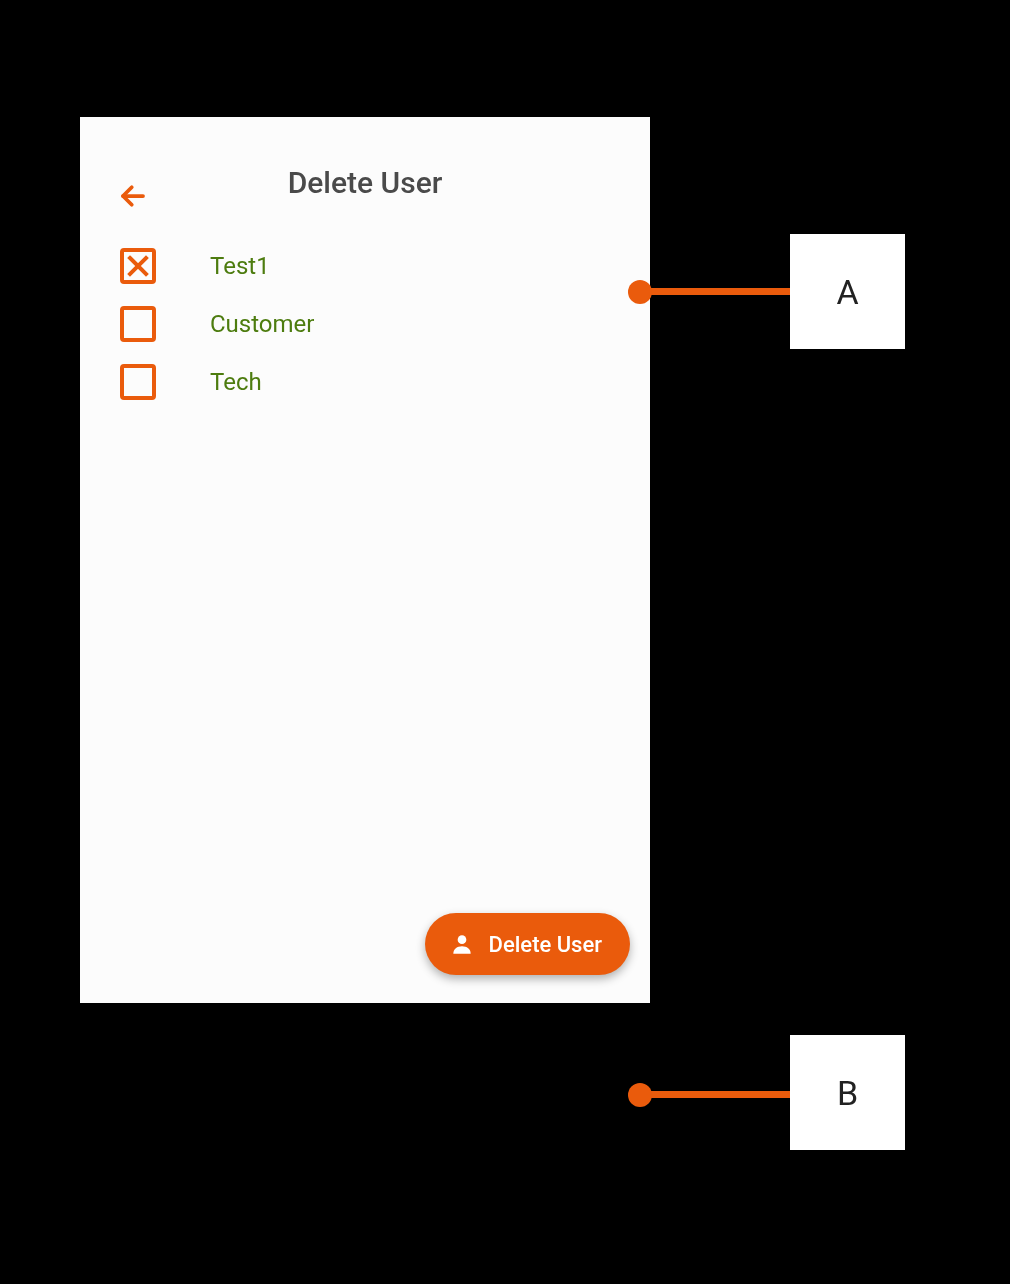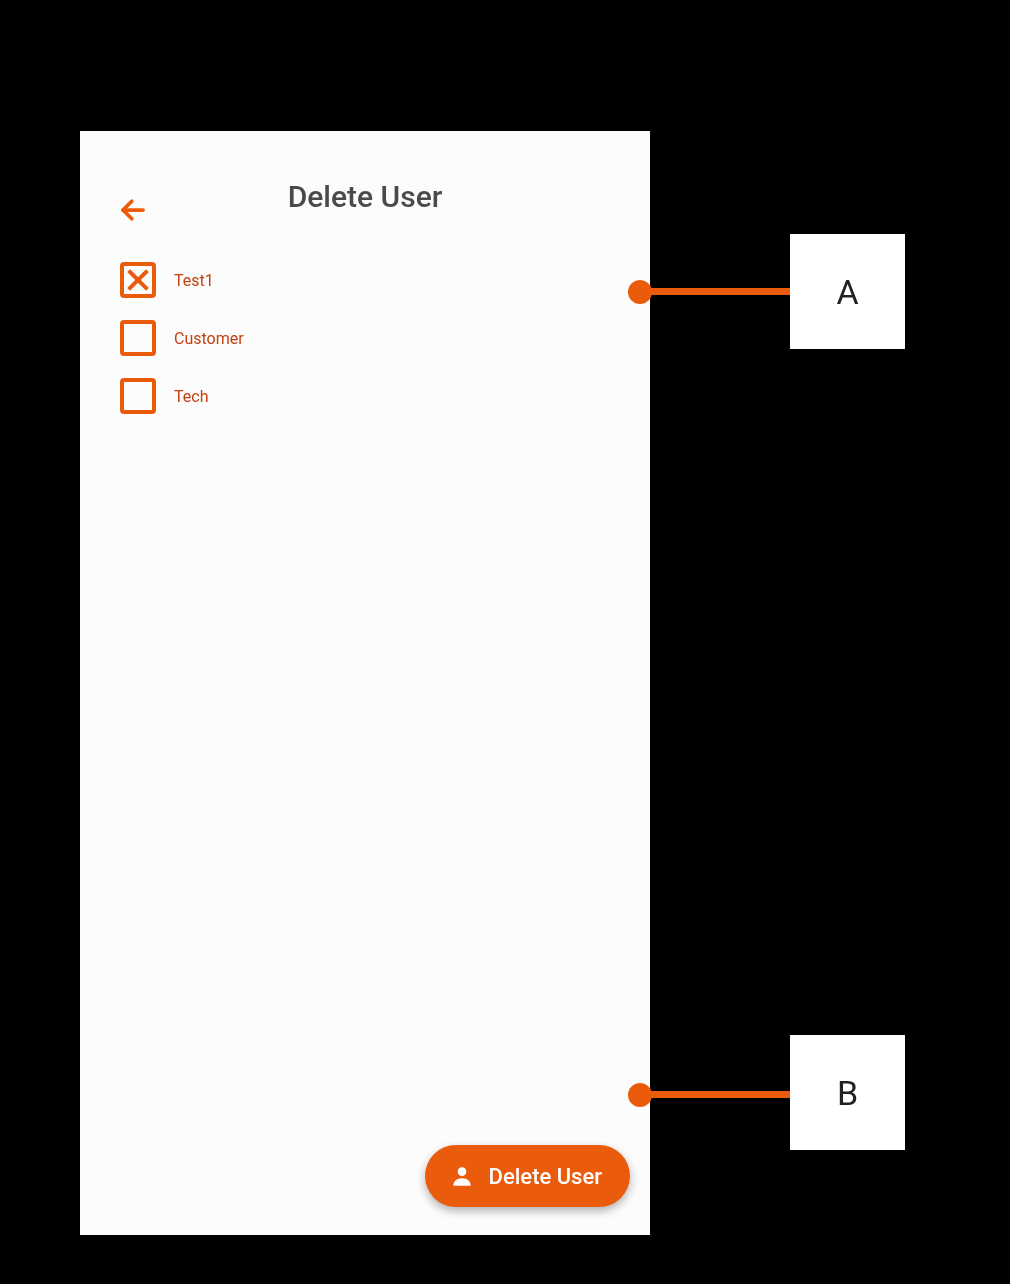--- a/index.html
+++ b/index.html
@@ -10,23 +10,23 @@
     body {
       width: 1010px;
       height: 1284px;
       background: #000000;
       font-family: -apple-system, BlinkMacSystemFont, "Segoe UI", Roboto, Helvetica, Arial, sans-serif;
       position: relative;
     }
     .phone-screen {
       position: absolute;
       left: 80px;
-      top: 131px;
+      top: 117px;
       width: 570px;
-      height: 1104px;
+      height: 886px;
       background: #fcfcfc;
       box-shadow: 3px 3px 8px rgba(0,0,0,0.4);
     }
     .header {
       display: flex;
       align-items: center;
       padding: 48px 30px 30px 30px;
       position: relative;
     }
     .back-btn {
@@ -67,22 +67,23 @@
       cursor: pointer;
       flex-shrink: 0;
     }
     .checkbox.checked svg {
       display: block;
     }
     .checkbox svg {
       display: none;
     }
     .user-label {
-      font-size: 16px;
-      color: #c2410c;
+      font-size: 24px;
+      color: #4d7c0f;
+      margin-left: 36px;
     }
     .fab {
       position: absolute;
       right: 20px;
       bottom: 28px;
       background: #ea5b0c;
       color: #ffffff;
       border-radius: 40px;
       padding: 18px 28px 18px 24px;
       display: flex;

